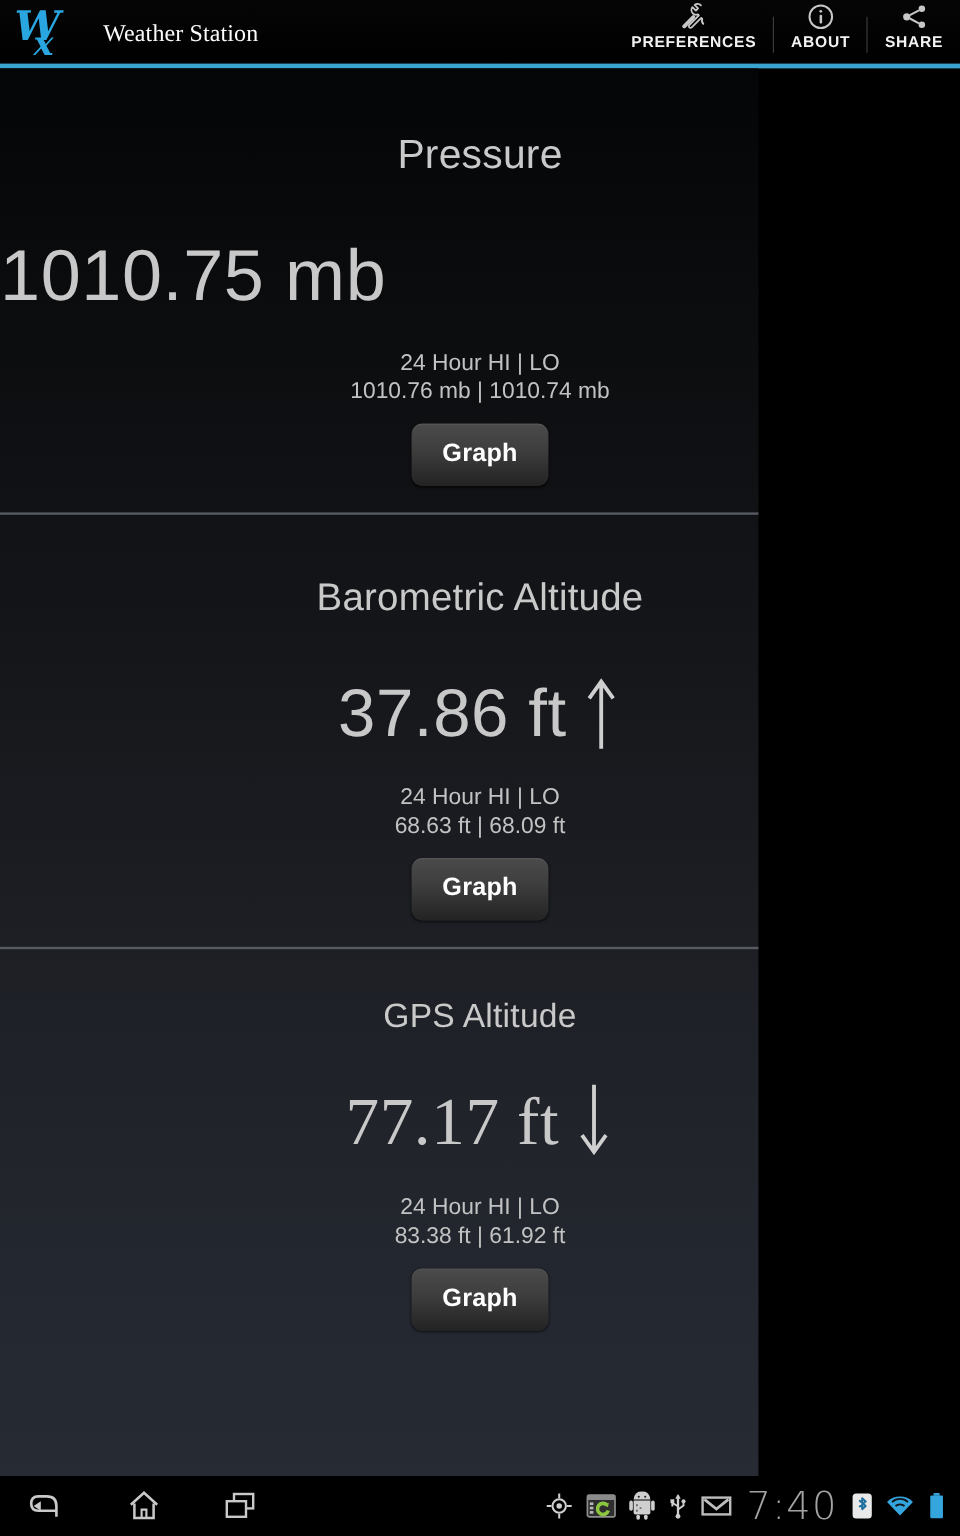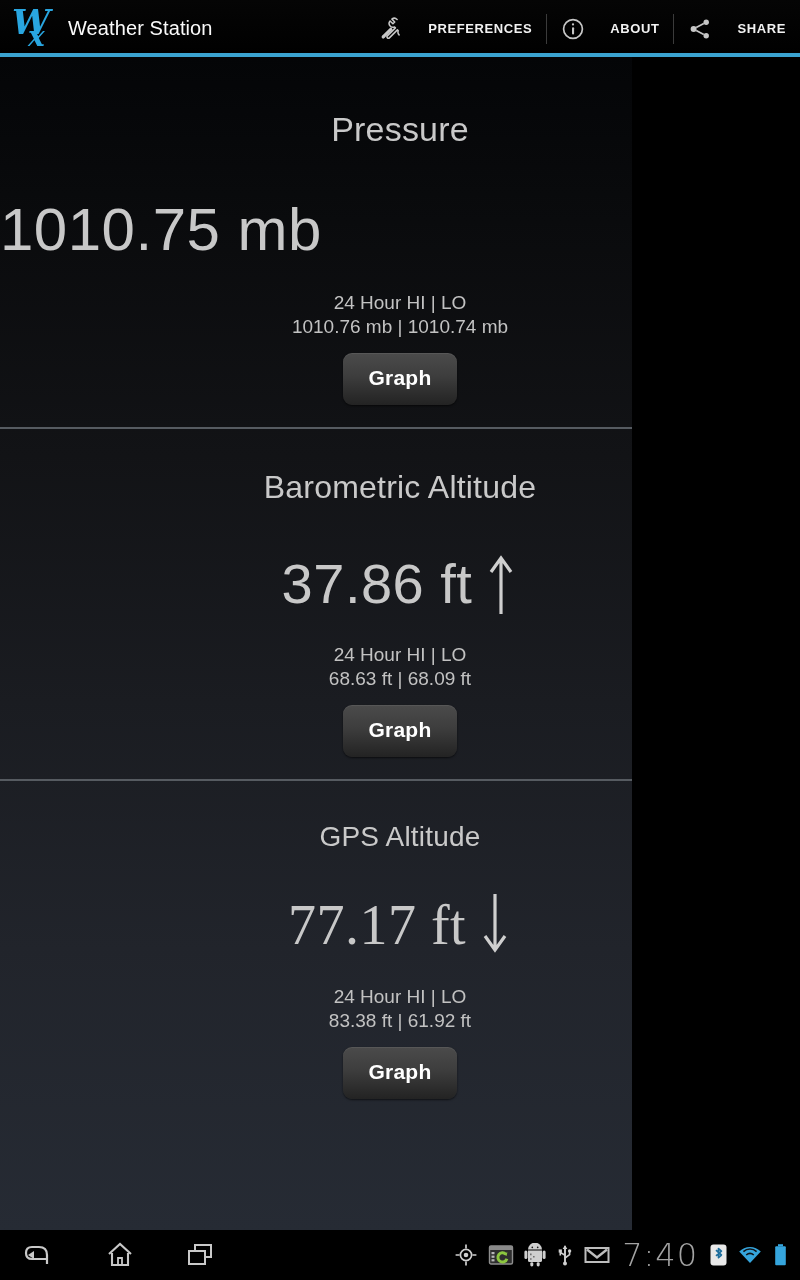--- a/index.html
+++ b/index.html
@@ -42,34 +42,36 @@
     font-family:"DejaVu Serif", serif;
     font-style:italic;
     font-weight:700;
   }
   .ab-logo .w { left:6px;  top:-2px; font-size:34px; }
   .ab-logo .x { left:22px; top:16px; font-size:28px; }
 
   #app-title {
     color:#fafafa;
     font-size:20px;
-    margin-left:6px;
+    margin-left:24px;
     letter-spacing:.1px;
     white-space:nowrap;
+    font-family:Liberation Serif, serif;
   }
 
   #ab-actions {
     margin-left:auto;
     display:flex; align-items:center; height:53px;
   }
   .ab-item {
     display:flex; align-items:center;
     height:53px;
     padding:0 14px;
-    gap:25px;
+    gap:1px;
+    flex-direction:column;
   }
   .ab-item .lbl {
     color:#f2f2f2;
     font-size:13px;
     font-weight:700;
     letter-spacing:.6px;
     white-space:nowrap;
   }
   .ab-sep {
     width:1px; height:30px;
@@ -238,21 +240,21 @@
           </svg>
         </span>
       </div>
       <div class="hilo-label" style="margin-top:27px;">24 Hour HI | LO</div>
       <div class="hilo-values">1010.76 mb | 1010.74 mb</div>
       <div class="graph-btn">Graph</div>
     </div>
 
     <div class="divider" style="margin-top:22px;"></div>
 
-    <div class="card" id="sec-1" style="padding-top:40px;">
+    <div class="card" id="sec-1" style="padding-top:50px;">
       <div class="card-title">Barometric Altitude</div>
       <div class="card-value" style="margin-top:42px;">
         <span class="num">37.86 ft</span>
         <span class="trend">
           <svg width="34" height="70" viewBox="0 0 34 70">
             <path d="M17 66 L17 12 M7 24 L17 10 L27 24" fill="none" stroke="#cfcfcf" stroke-width="3.2" stroke-linecap="butt" stroke-linejoin="miter"></path>
           </svg>
         </span>
       </div>
       <div class="hilo-label" style="margin-top:25px;">24 Hour HI | LO</div>

